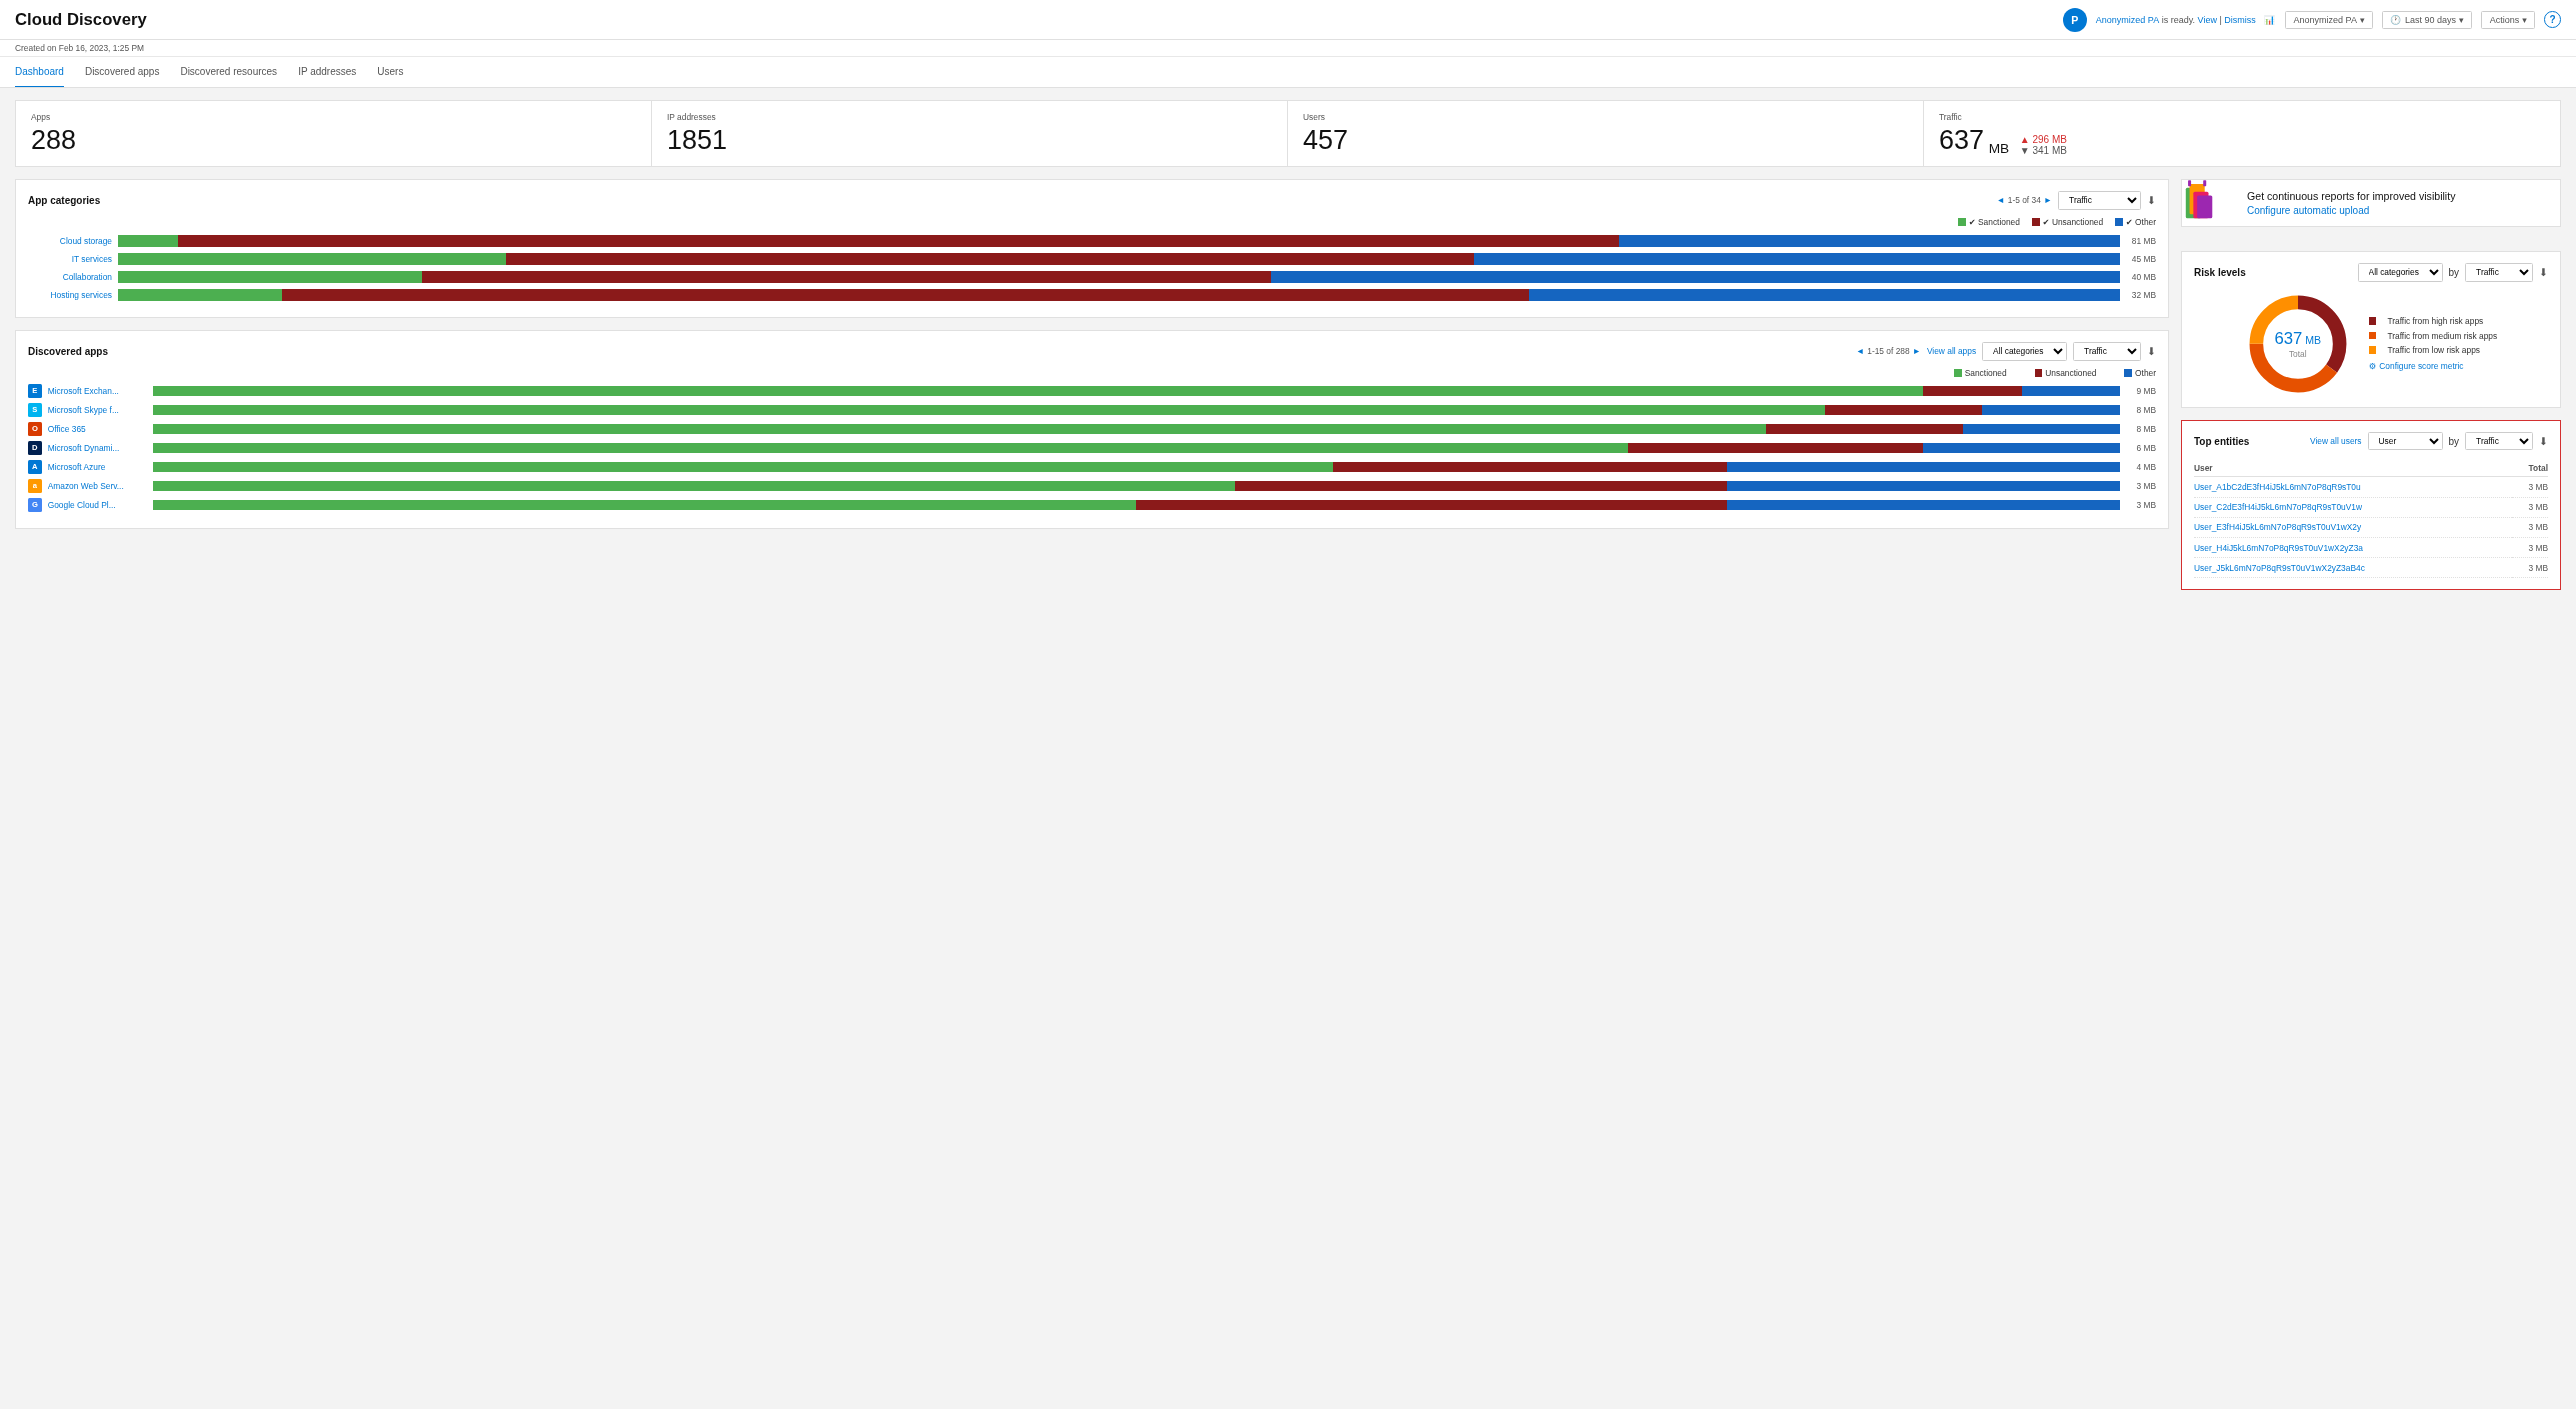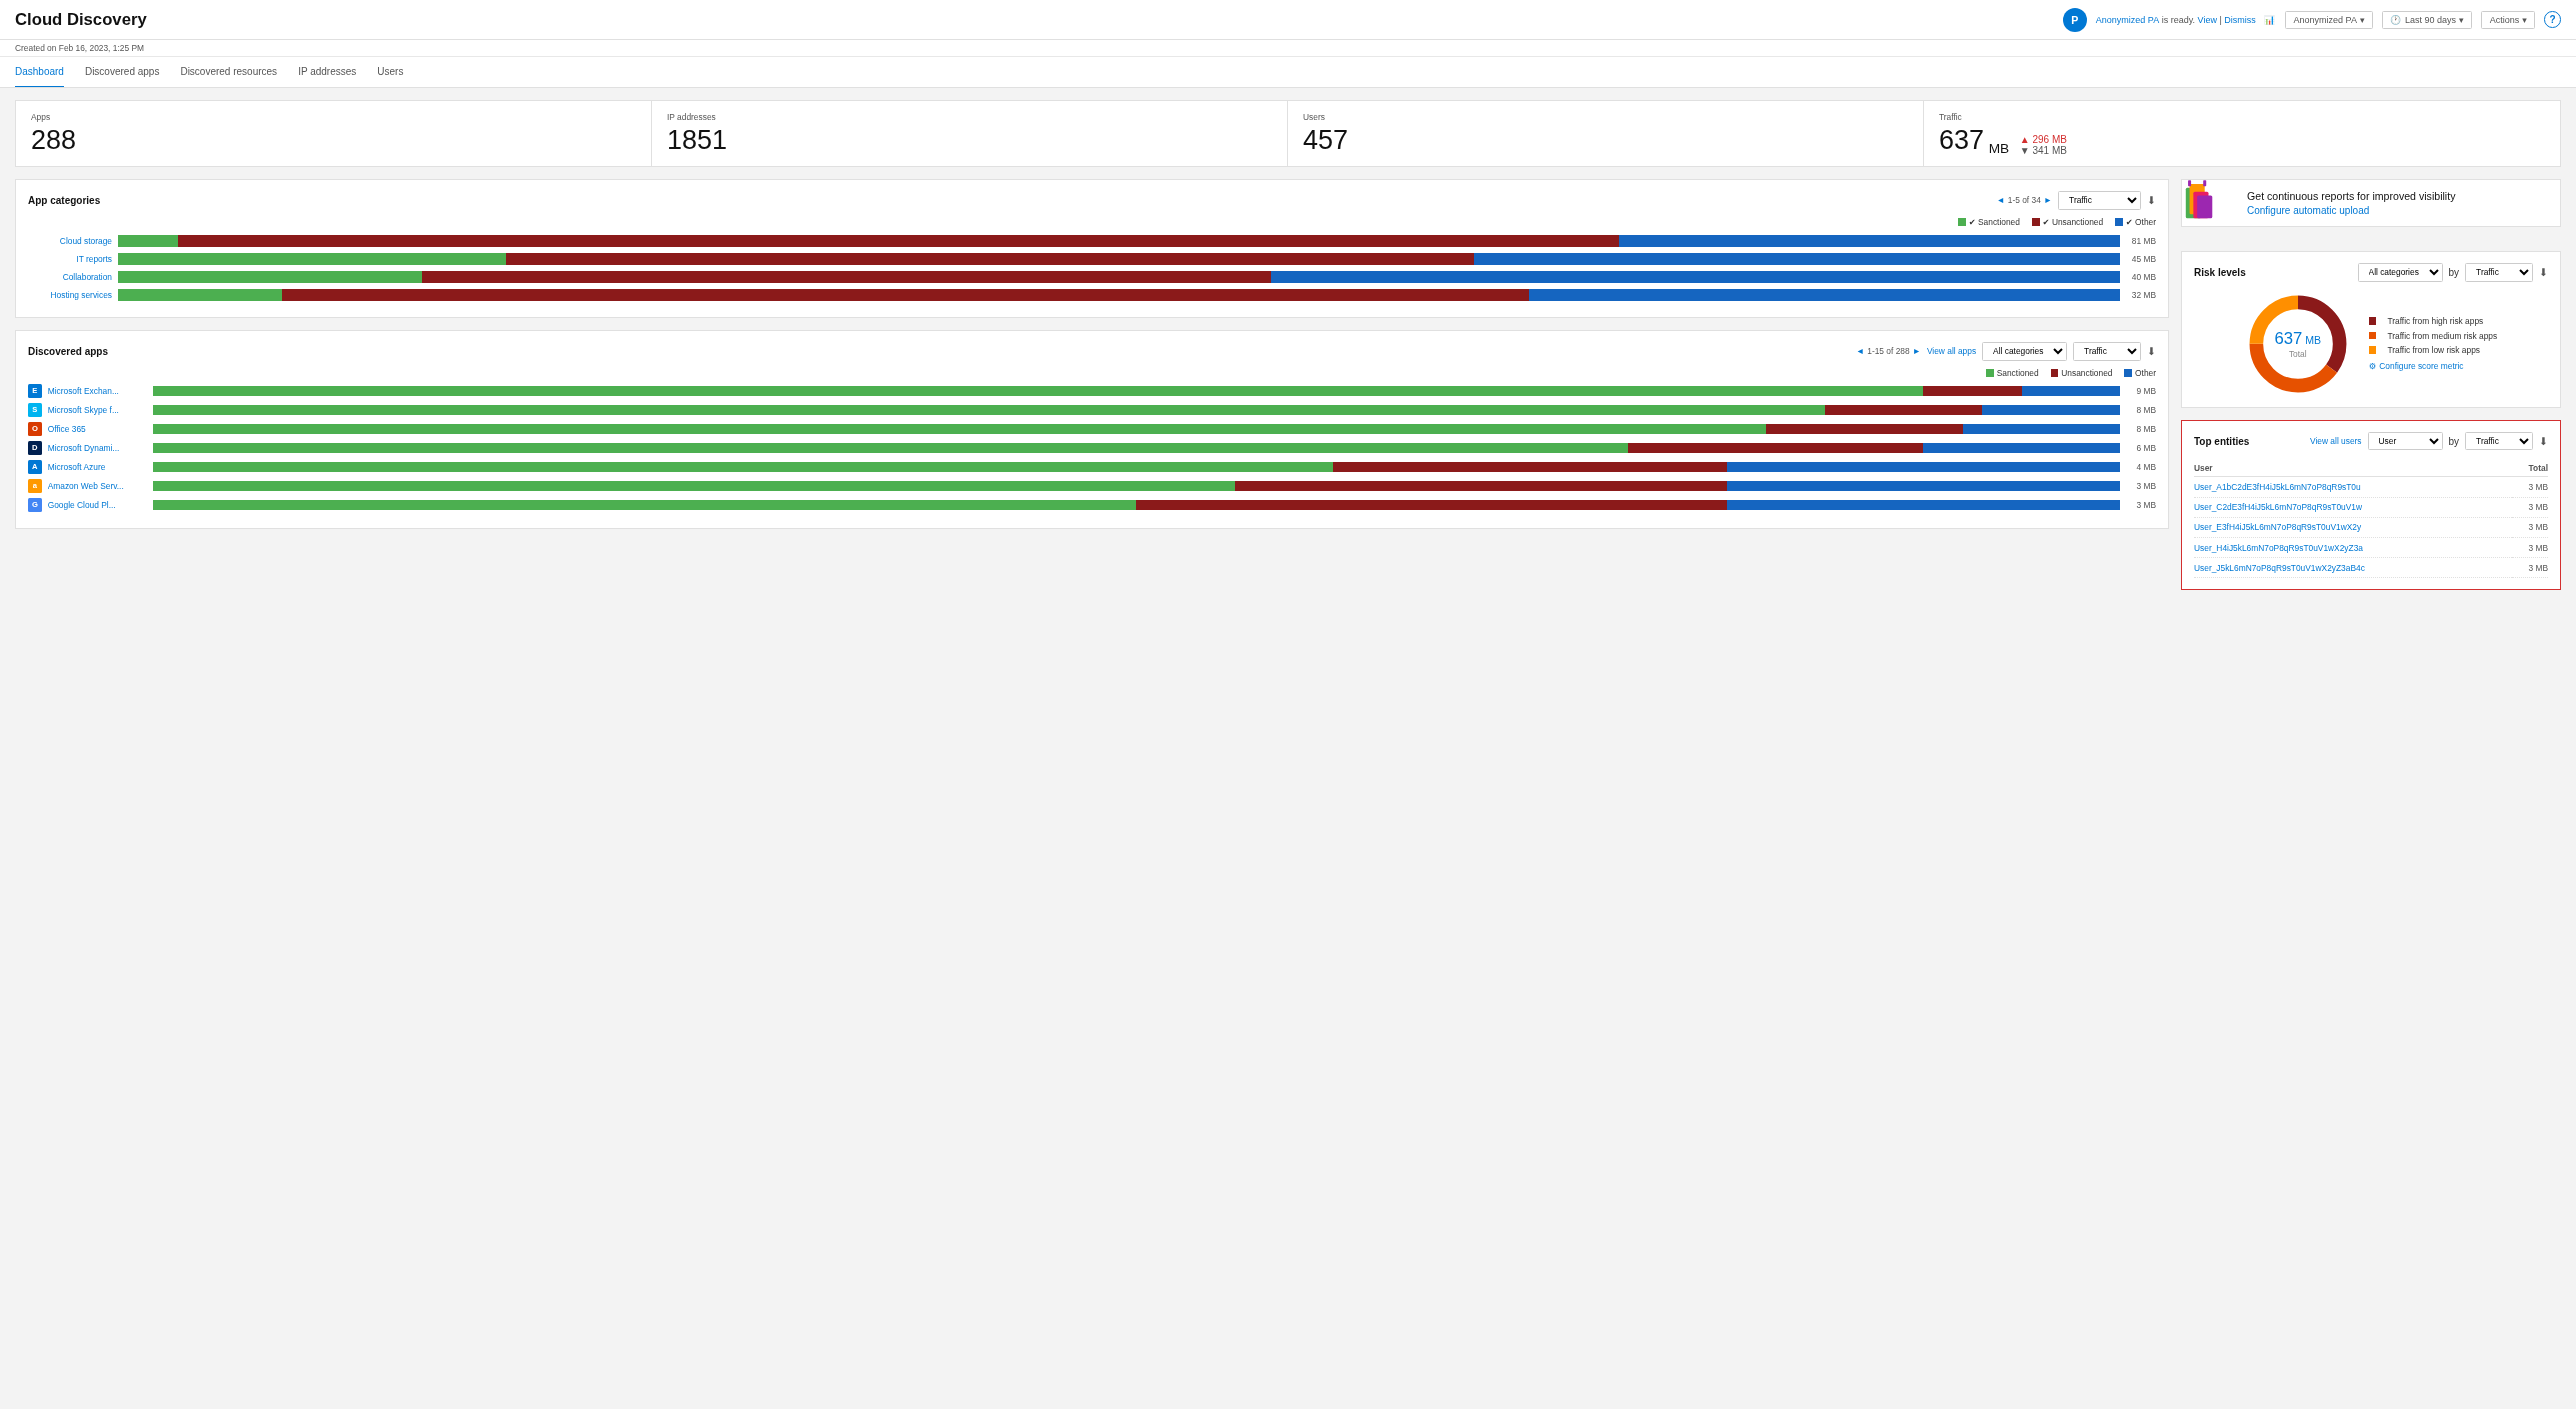--- a/index.html
+++ b/index.html
@@ -63,21 +63,21 @@
     .donut-center .big-num { font-size: 16.7px; font-weight: 300; color: #0078d4; }
     .donut-center .big-unit { font-size: 10.6px; color: #0078d4; font-weight: 300; }
     .donut-center .total-label { font-size: 8.4px; color: #888; }
     .risk-legend { font-size: 8.4px; }
     .risk-legend-item { display: flex; align-items: center; gap: 11px; margin-bottom: 4.6px; }
     .risk-color-box { width: 7.6px; height: 7.6px; flex-shrink: 0; }
     .configure-link { color: #0078d4; cursor: pointer; font-size: 8.4px; margin-top: 6px; display: flex; align-items: center; gap: 3px; }
     
     
     .discovered-panel { background: #fff; border: 0.8px solid #e0e0e0; padding: 10.6px 12px; }
-    .disc-legend { display: flex; gap: 12px; justify-content: flex-end; margin-bottom: 6px; font-size: 8.4px; }
+    .disc-legend { display: flex; gap: 28px; justify-content: flex-end; margin-bottom: 6px; font-size: 8.4px; }
     .app-row { display: flex; align-items: center; margin-bottom: 5.3px; gap: 6px; }
     .app-icon { width: 13.7px; height: 13.7px; flex-shrink: 0; border-radius: 1.5px; display: flex; align-items: center; justify-content: center; font-size: 7.6px; font-weight: bold; }
     .app-name { width: 99px; font-size: 8.4px; color: #0078d4; cursor: pointer; white-space: nowrap; overflow: hidden; text-overflow: ellipsis; }
     .app-bar-track { flex: 1; height: 10.6px; display: flex; }
     .app-bar-seg { height: 100%; }
     .app-value { font-size: 8.4px; color: #555; width: 30px; text-align: right; }
     
     
     .top-entities-panel { background: #fff; border: 1.5px solid #d32f2f; padding: 10.6px 12px; }
     .top-entities-panel .panel-header { margin-bottom: 10px; gap: 47px; }
@@ -223,21 +223,21 @@
               <div class="bar-row">
     <div class="bar-label" style="color:#0078d4;cursor:pointer;">Cloud storage</div>
     <div class="bar-track">
       <div class="bar-seg" style="width:3.0%;background:#4caf50;"></div>
       <div class="bar-seg" style="width:72.0%;background:#8b1a1a;"></div>
       <div class="bar-seg" style="width:25.0%;background:#1565c0;"></div>
     </div>
     <div class="bar-value">81 MB</div>
   </div>
               <div class="bar-row">
-    <div class="bar-label" style="color:#0078d4;cursor:pointer;">IT reports</div>
+    <div class="bar-label" style="color:#0078d4;cursor:pointer;">IT services</div>
     <div class="bar-track">
       <div class="bar-seg" style="width:19.4%;background:#4caf50;"></div>
       <div class="bar-seg" style="width:48.4%;background:#8b1a1a;"></div>
       <div class="bar-seg" style="width:32.3%;background:#1565c0;"></div>
     </div>
     <div class="bar-value">45 MB</div>
   </div>
               <div class="bar-row">
     <div class="bar-label" style="color:#0078d4;cursor:pointer;">Collaboration</div>
     <div class="bar-track">

